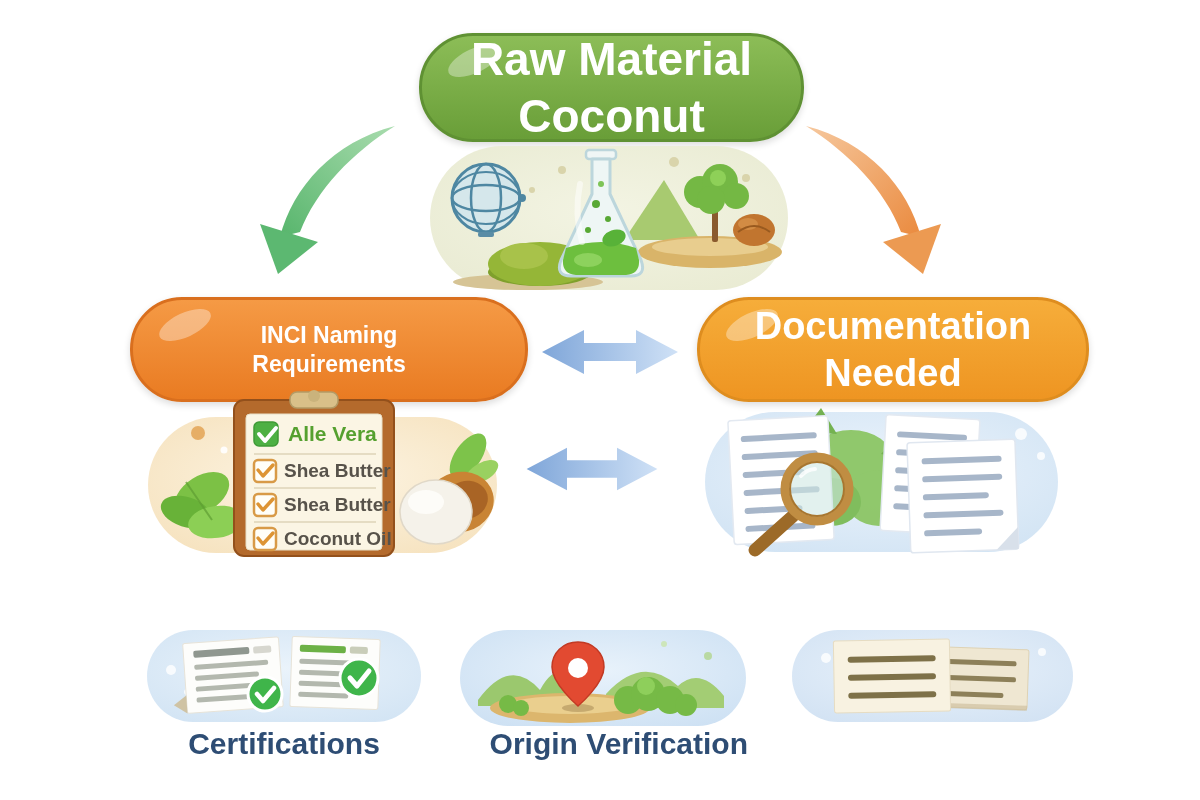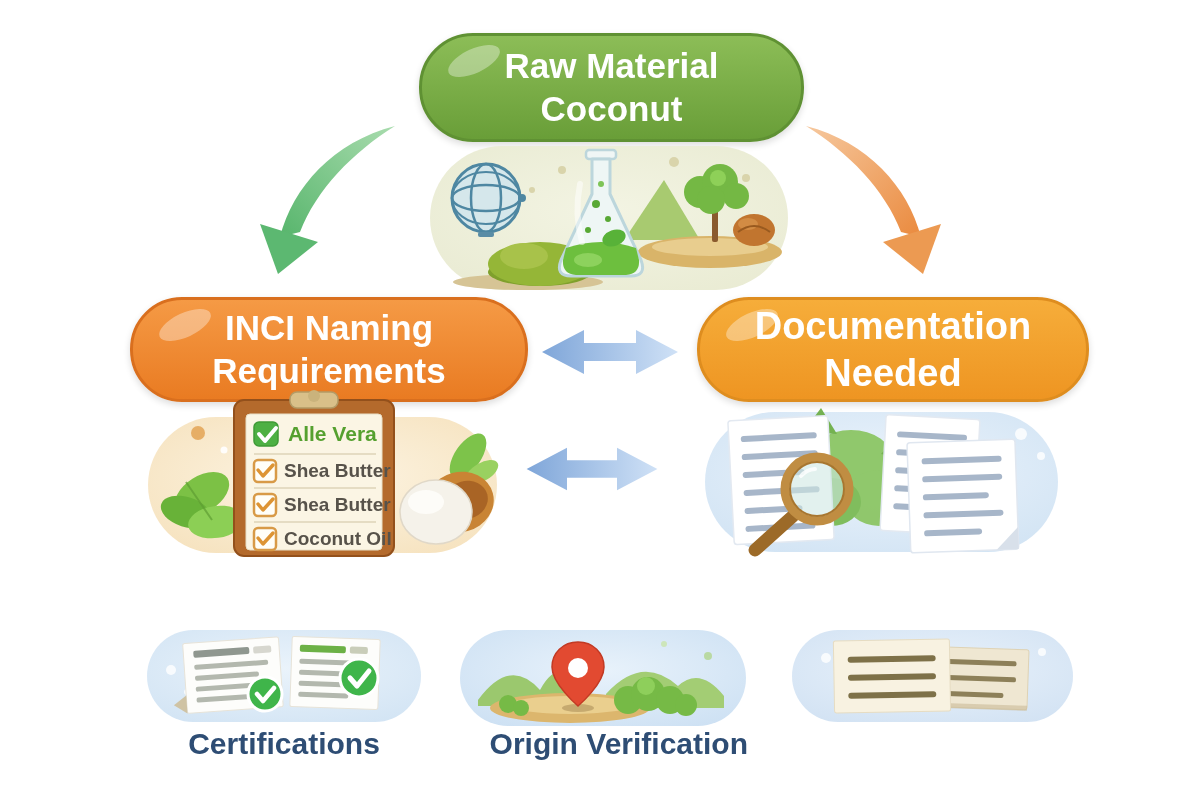--- a/index.html
+++ b/index.html
@@ -3,23 +3,23 @@
 <meta charset="utf-8">
 <style>
   html,body{margin:0;padding:0;background:#ffffff;}
   .canvas{position:relative;width:1200px;height:800px;background:#ffffff;overflow:hidden;
           font-family:"Liberation Sans",sans-serif;}
   .node{position:absolute;display:flex;flex-direction:column;align-items:center;justify-content:center;
         color:#fff;font-weight:bold;text-align:center;line-height:1.22;
         box-shadow:0 3px 7px rgba(0,0,0,.14);}
   .node::before{content:"";position:absolute;left:24px;top:13px;width:56px;height:24px;
         background:rgba(255,255,255,.35);border-radius:50%;transform:rotate(-25deg);}
-  #node-raw{left:419px;top:33px;width:379px;height:103px;font-size:35px;border-radius:54px;
+  #node-raw{left:419px;top:33px;width:379px;height:103px;font-size:46px;border-radius:54px;
         background:linear-gradient(180deg,#8cbd57,#699e38);border:3px solid #5f9133;}
-  #node-inci{left:130px;top:297px;width:392px;height:99px;font-size:35px;border-radius:52px;
+  #node-inci{left:130px;top:297px;width:392px;height:99px;font-size:23px;border-radius:52px;
         background:linear-gradient(180deg,#f59a45,#e97b22);border:3px solid #d96f1e;}
   #node-doc-mid{left:697px;top:297px;width:386px;height:99px;font-size:38px;border-radius:52px;
         background:linear-gradient(180deg,#f6ad3a,#ee9522);border:3px solid #de8d1f;}
   #node-doc-bottom{left:290px;top:570px;width:628px;height:52px;font-size:31px;border-radius:28px;
         background:linear-gradient(180deg,#6f9bd3,#5480bb);border:3px solid #4a74ad;}
   #node-doc-bottom::before{left:18px;top:8px;width:44px;height:15px;}
   .abs{position:absolute;}
   .cap-label{position:absolute;top:727px;text-align:center;font-weight:bold;font-size:30px;color:#2e4d74;}
   #label-cert{left:145px;width:278px;}
   #label-origin{left:458px;width:290px;text-align:right;}

